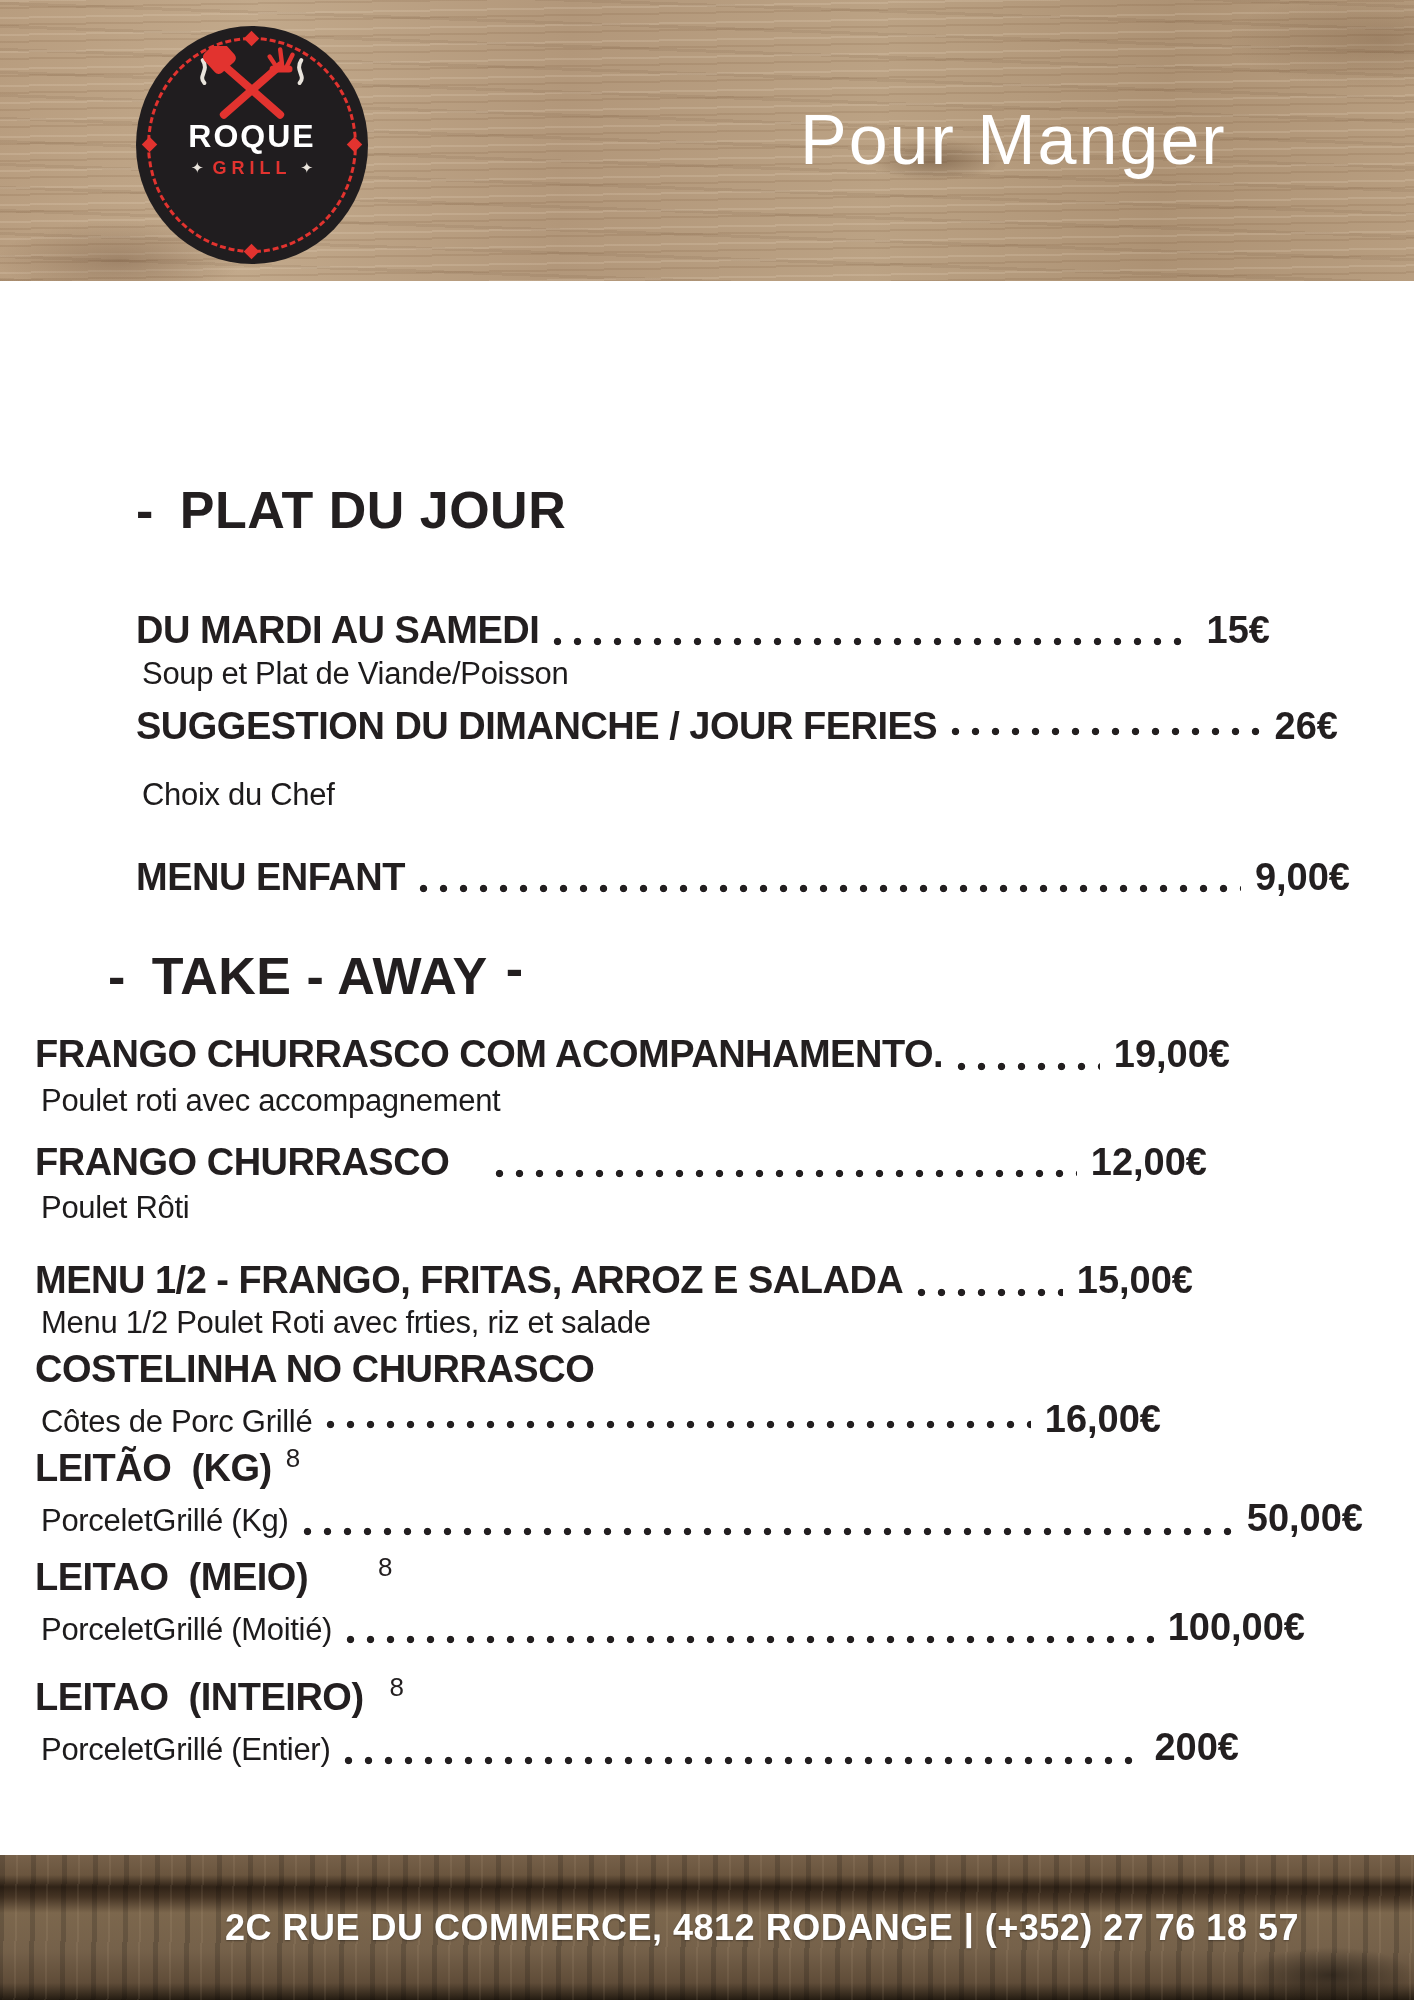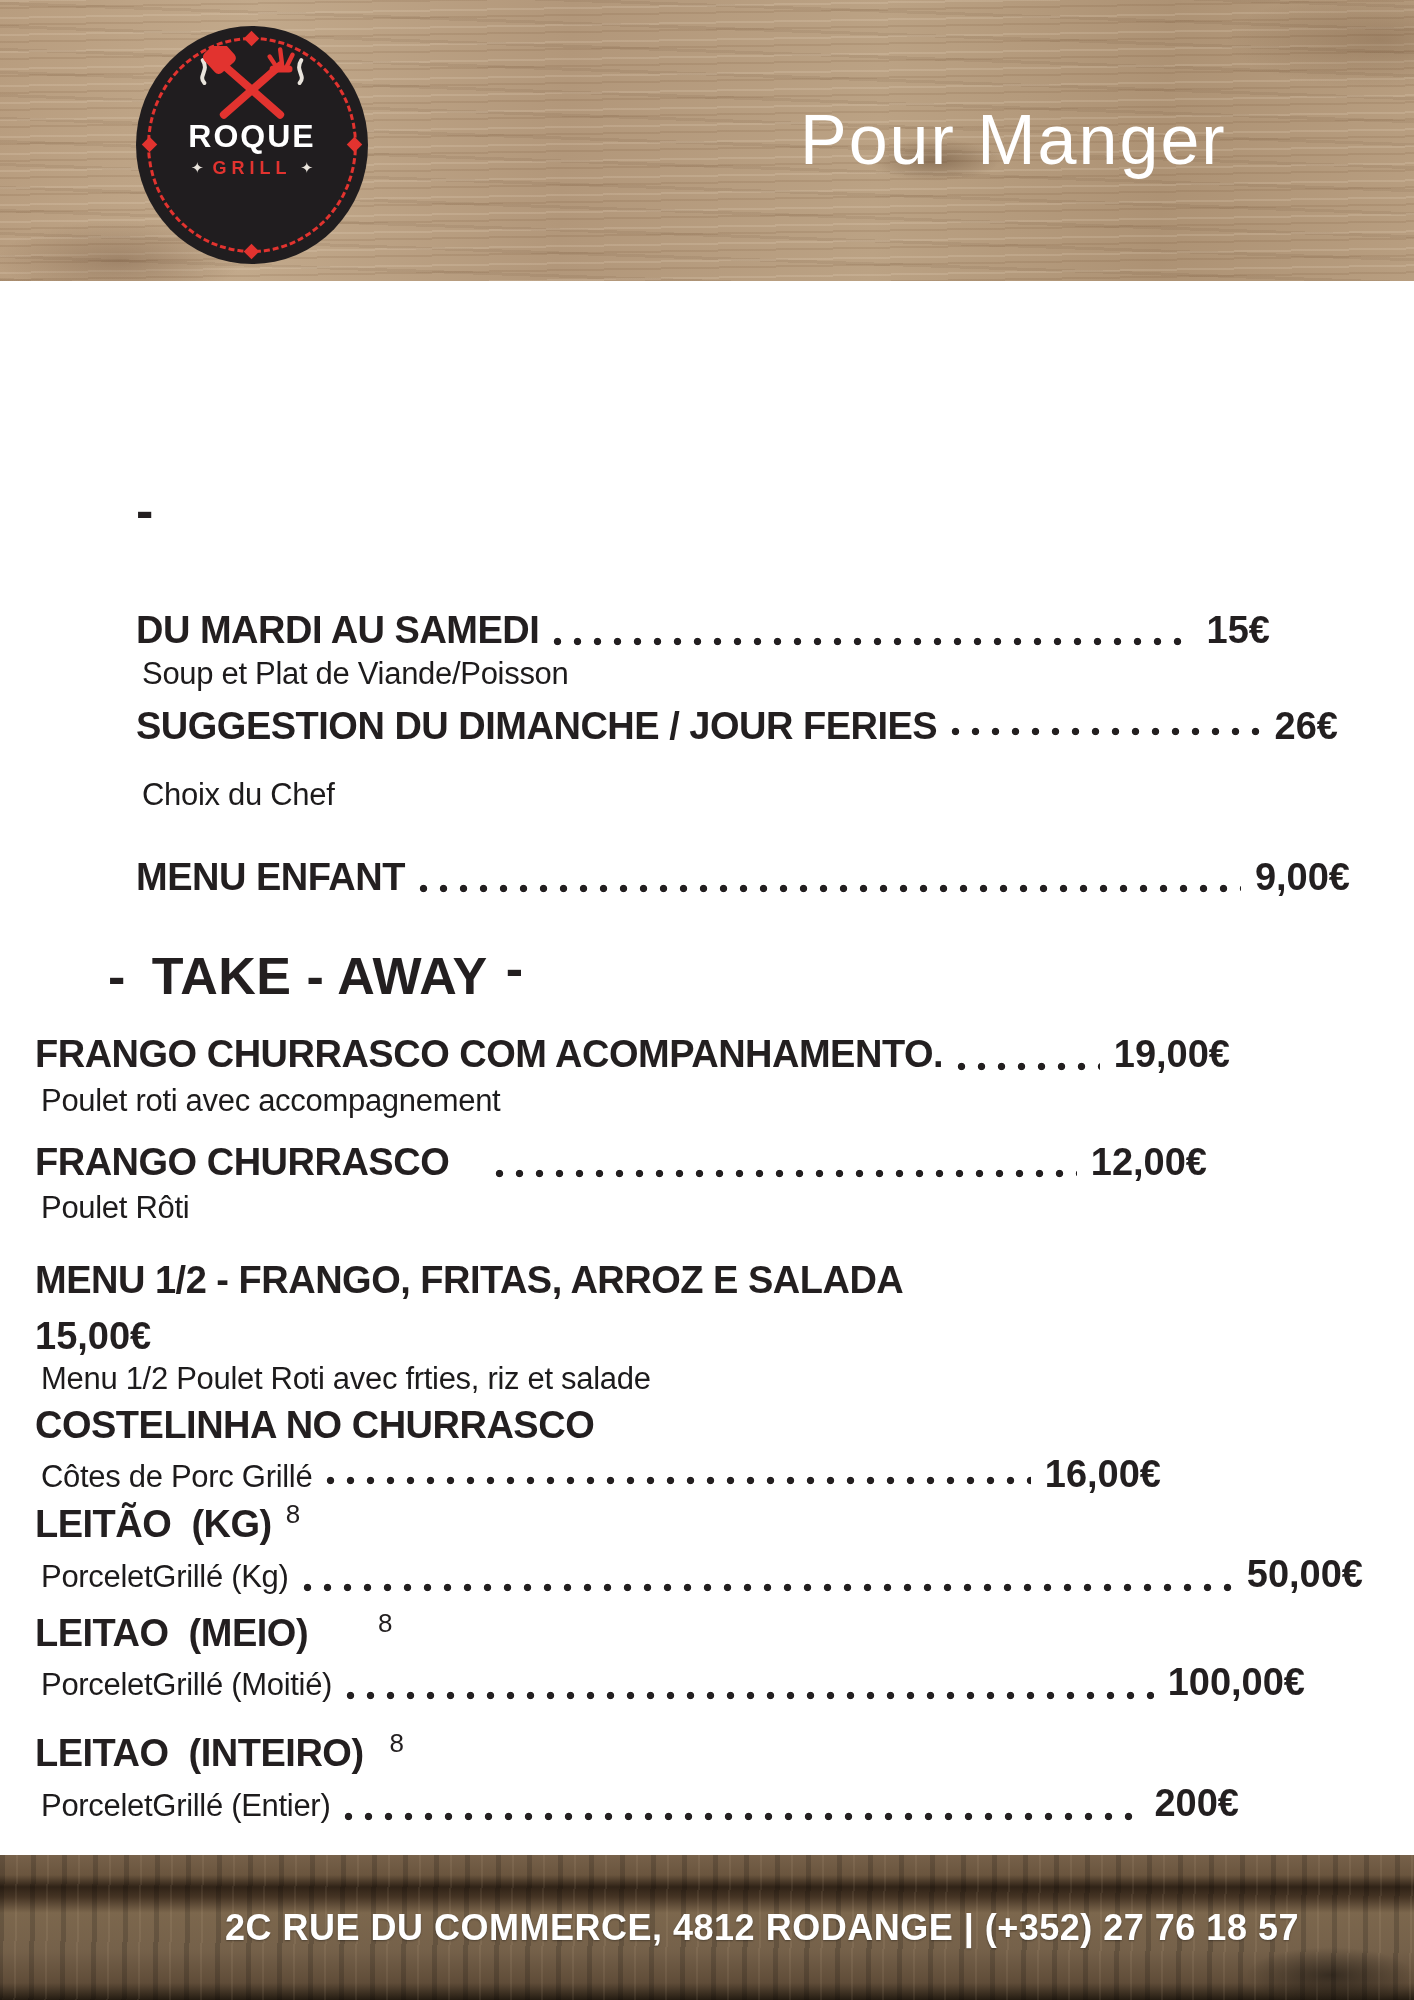--- a/index.html
+++ b/index.html
@@ -118,20 +118,21 @@
         <span class="logo-star">✦</span>
       </div>
     </div>
     <div class="header-title">Pour Manger</div>
   </div>
 
   <div class="content">
 
     <div class="section-head plat-head">
       <span class="dash">-</span>
+      <span>PLAT DU JOUR</span>
     </div>
 
     <div class="plat-items">
       <div class="row" style="width:1134px;margin-top:72px;">
         <span class="t">DU MARDI AU SAMEDI</span>
         <span class="leader"></span>
         <span class="p">15€</span>
       </div>
       <div class="sub" style="margin-top:4px;">Soup et Plat de Viande/Poisson</div>
 
@@ -164,21 +165,21 @@
       </div>
       <div class="sub" style="margin-top:6px;">Poulet roti avec accompagnement</div>
 
       <div class="row" style="width:1172px;margin-top:21px;text-align:right;">
         <span class="t">FRANGO CHURRASCO</span>
         <span class="leader" style="margin-left:46px;"></span>
         <span class="p">12,00€</span>
       </div>
       <div class="sub" style="margin-top:6px;">Poulet Rôti</div>
 
-      <div class="row" style="width:1158px;margin-top:32px;flex-direction:column;">
+      <div class="row" style="width:1158px;margin-top:32px;">
         <span class="t">MENU 1/2 - FRANGO, FRITAS, ARROZ E SALADA</span>
         <span class="leader"></span>
         <span class="p">15,00€</span>
       </div>
       <div class="sub" style="margin-top:2px;">Menu 1/2 Poulet Roti avec frties, riz et salade</div>
 
       <div class="row" style="margin-top:6px;">
         <span class="t">COSTELINHA NO CHURRASCO</span>
       </div>
       <div class="row" style="width:1126px;margin-top:8px;">

